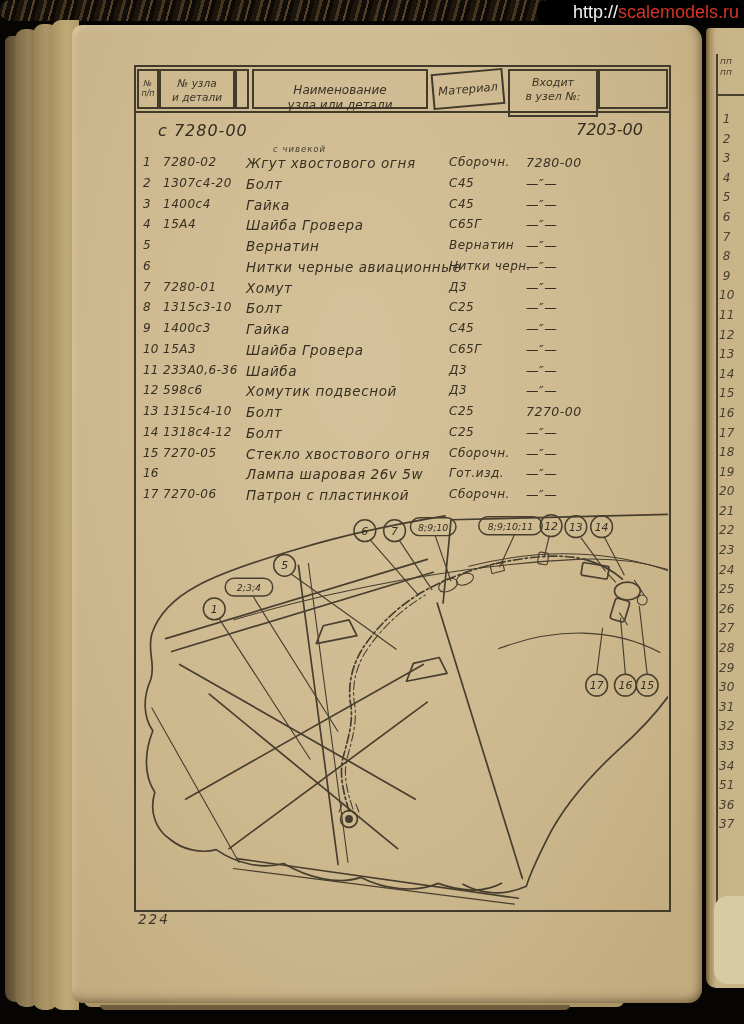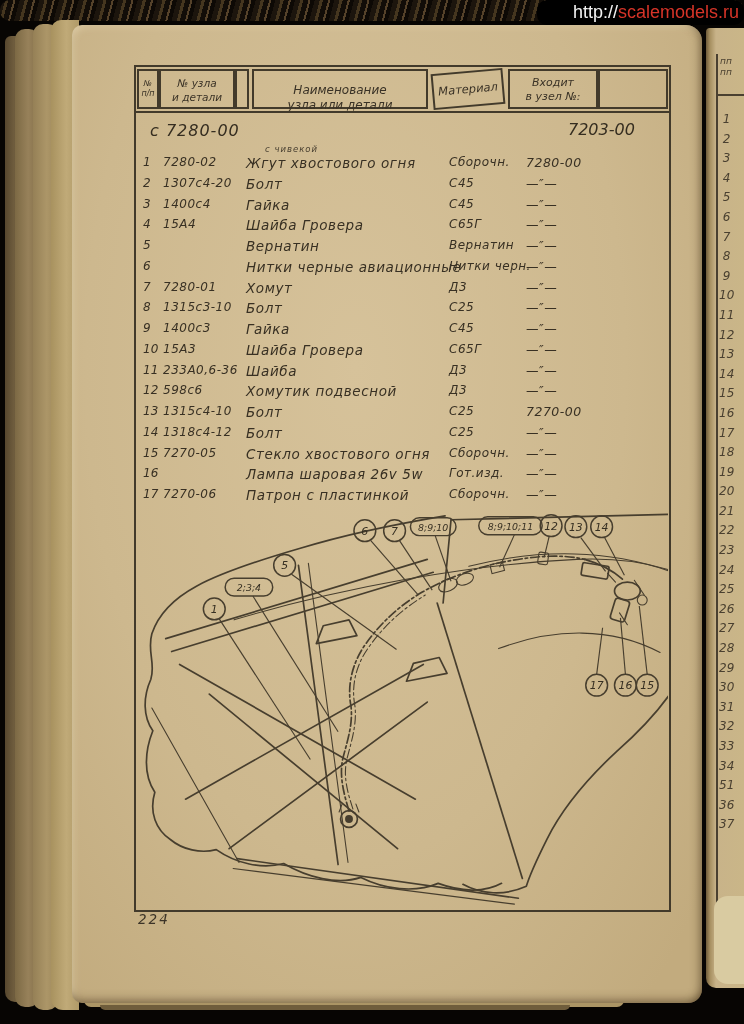--- a/index.html
+++ b/index.html
@@ -47,24 +47,24 @@
   
   .tframe{left:62px;top:40px;width:537px;height:847px;border:2.5px solid #423a2b;position:absolute;box-sizing:border-box;}
   .hbox{position:absolute;border:2px solid #423a2b;box-sizing:border-box;
         color:#3a3226;font:italic 10.5px "DejaVu Sans";text-align:center;}
   .hline{position:absolute;left:0;top:44px;width:100%;height:2px;background:#423a2b;}
   .h1{left:1px;top:2px;width:22px;height:40px;font-size:8px;line-height:10px;padding-top:8px;}
   .h2{left:23px;top:2px;width:76px;height:40px;line-height:14px;padding-top:5px;}
   .h3{left:99px;top:2px;width:14px;height:40px;}
   .h4{left:116px;top:2px;width:176px;height:40px;font-size:12px;line-height:15px;padding-top:12px;}
   .h5{left:296px;top:4px;width:72px;height:36px;line-height:32px;transform:rotate(-5deg);font-size:11.5px;}
-  .h6{left:372px;top:2px;width:90px;height:40px;line-height:14px;padding-top:5px;font-size:11px;}
+  .h6{left:372px;top:2px;width:90px;height:48px;line-height:14px;padding-top:5px;font-size:11px;}
   .h7{left:462px;top:2px;width:70px;height:40px;}
 
-  .trow-title{position:absolute;left:0;top:50px;width:100%;height:36px;color:#352d20;white-space:nowrap;}
+  .trow-title{position:absolute;left:8px;top:50px;width:100%;height:36px;color:#352d20;white-space:nowrap;}
   .t-code{position:absolute;left:14px;top:4px;font:italic 16px "DejaVu Sans";letter-spacing:1px;}
   .t-name{position:absolute;left:102px;top:3px;font:italic 16.5px "DejaVu Sans";font-weight:bold;
           border-bottom:2px solid #3e352a;box-shadow:0 4px 0 -2px #3e352a;padding-bottom:1px;letter-spacing:.5px;}
   .t-ref{position:absolute;left:432px;top:3px;font:italic 16px "DejaVu Sans";}
   .t-annot{position:absolute;left:104px;top:27px;font:italic 8.5px "DejaVu Sans";color:#4a4132;letter-spacing:1px;margin-left:25px;}
 
   .rows{position:absolute;left:0;top:87px;width:100%;}
   .row{position:relative;height:20.75px;color:#383023;white-space:nowrap;}
   .row span{position:absolute;top:1px;}
   .c-num{left:7px;font:italic 12px "DejaVu Sans";}

